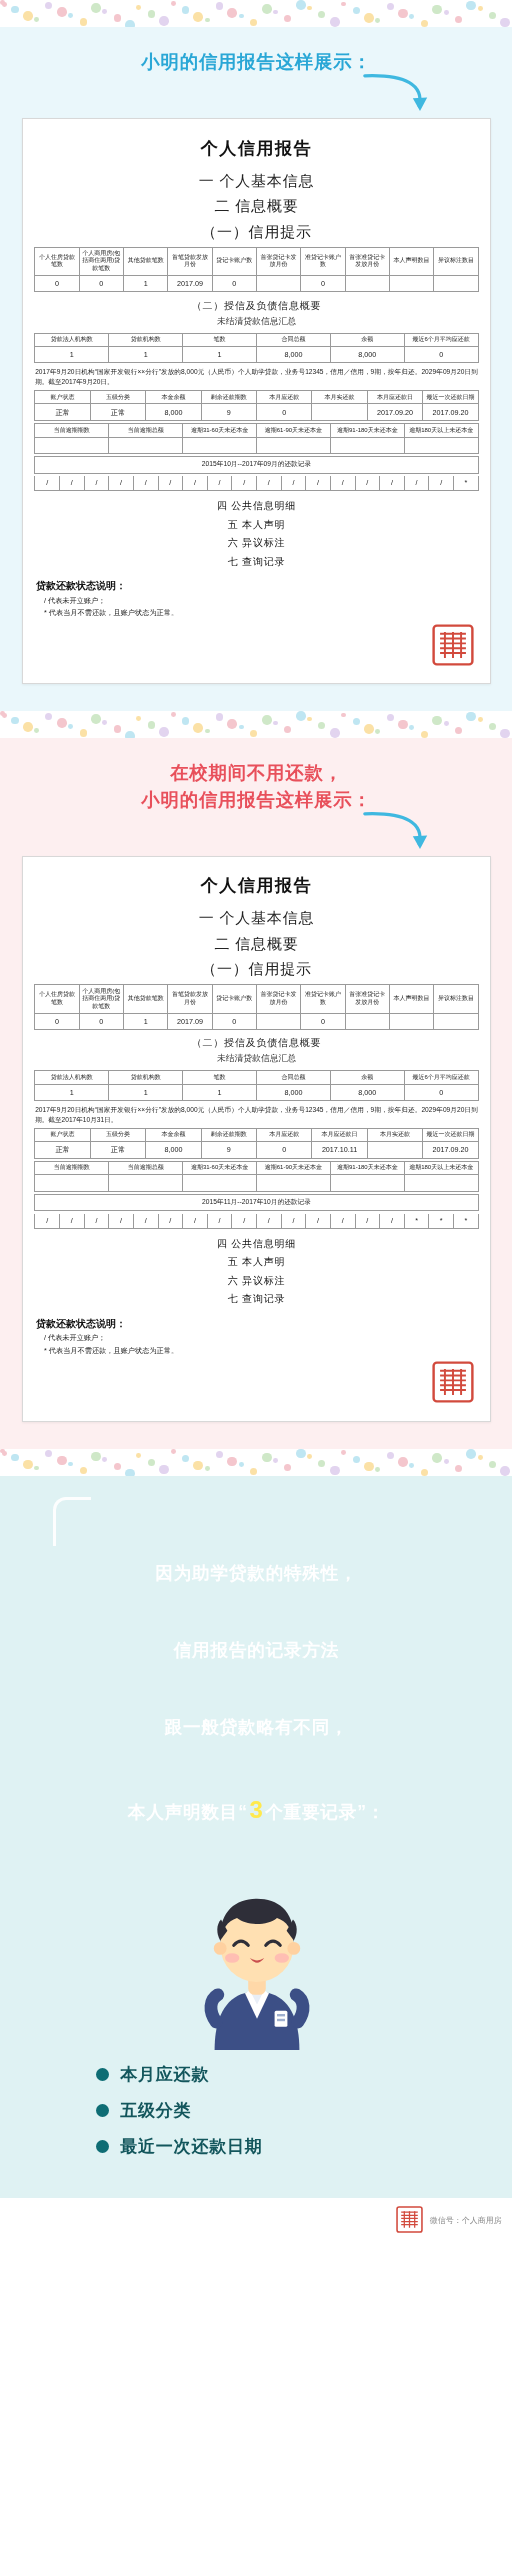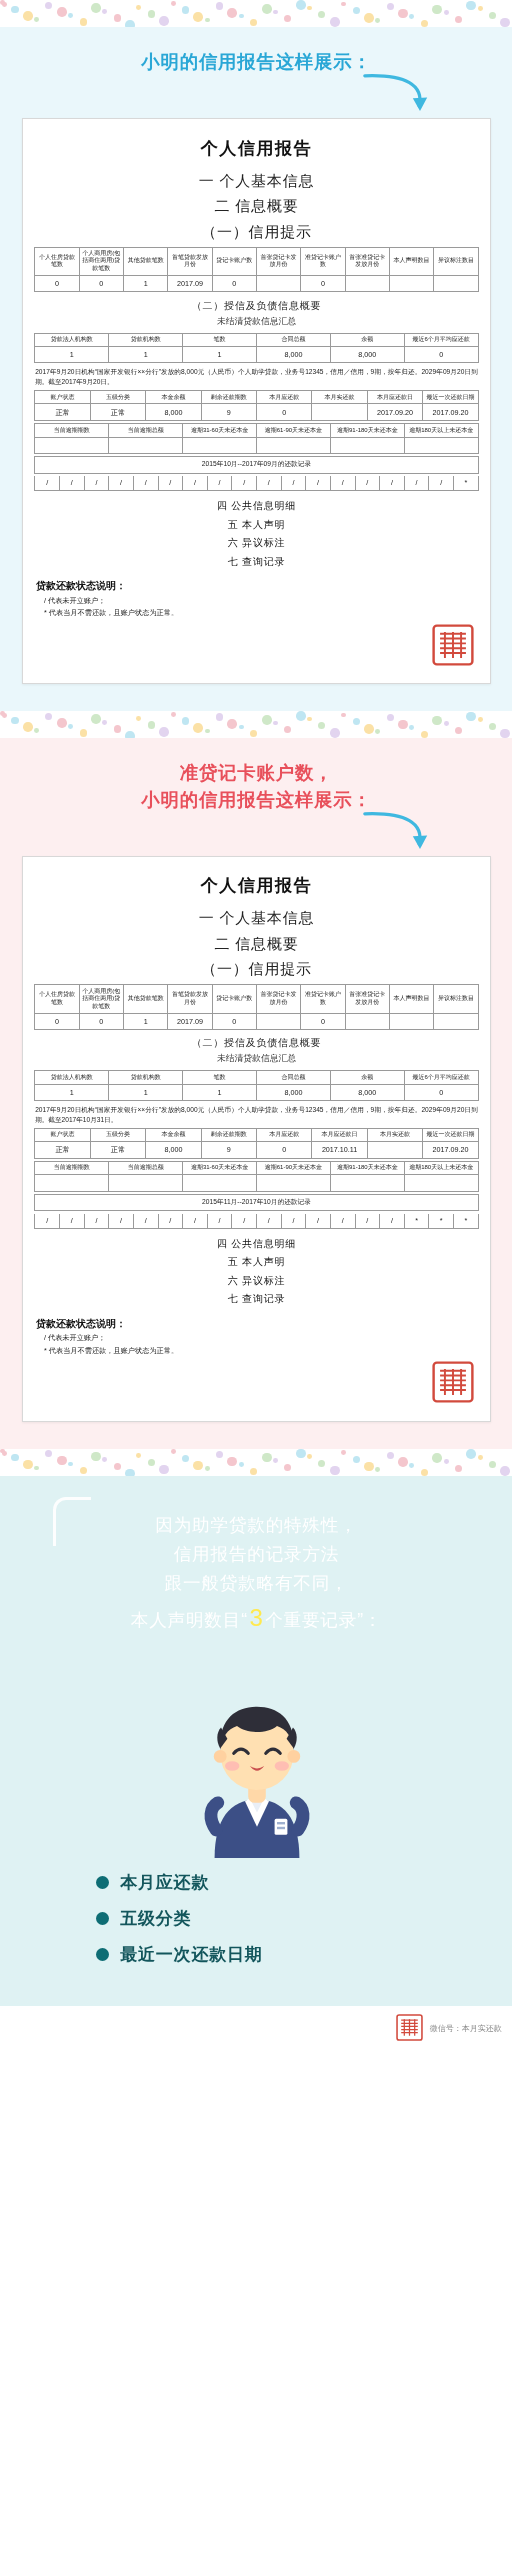--- a/index.html
+++ b/index.html
@@ -147,25 +147,26 @@
     text-align:right;
     margin-top:4.8px;
     padding-right:4.8px;
   }
   .seal svg{display:inline-block;}
 
   
   .big-quote{
     color:#ffffff;
     font-size:17.6px;
-    font-weight:normal;
+    font-weight:bold;
     line-height:1.65;
     letter-spacing:0.8px;
     text-align:center;
     padding:0 14.4px;
+    margin-top:48px;
   }
   .big-quote .num{
     color:#ffe94e;
     font-size:24px;
     padding:0 1.6px;
   }
   .quote-box{
     position:relative;
     padding:27px 8px 21px 8px;
   }
@@ -473,21 +474,21 @@
       <i style="width: 4.8px; height: 4.8px; left: 444px; top: 10.4px; background: rgb(226, 212, 239);"></i>
       <i style="width: 7.2px; height: 7.2px; left: 455px; top: 16px; background: rgb(244, 198, 205);"></i>
       <i style="width: 9.6px; height: 9.6px; left: 466px; top: 0.8px; background: rgb(191, 230, 242);"></i>
       <i style="width: 4.8px; height: 4.8px; left: 478px; top: 6.4px; background: rgb(251, 225, 166);"></i>
       <i style="width: 7.2px; height: 7.2px; left: 489px; top: 12px; background: rgb(207, 232, 200);"></i>
       <i style="width: 9.6px; height: 9.6px; left: 500px; top: 17.6px; background: rgb(226, 212, 239);"></i>
       <i style="width: 4.8px; height: 4.8px; left: 2.4px; top: 2.4px; background: rgb(244, 198, 205);"></i>
     </div>
 
   <div class="panel pink">
-    <div class="headline pink">准贷记卡账户数，</div>
+    <div class="headline pink">在校期间不用还款，</div>
     <div class="headline pink">小明的信用报告这样展示：</div>
 
     <div class="arrow-wrap">
       <svg width="72" height="48" viewBox="0 0 90 60">
         <path d="M6 6 C58 4 80 18 74 44" stroke="#3fb8e0" stroke-width="4" fill="none" stroke-linecap="round"></path>
         <path d="M66 34 L75 50 L84 33" fill="#3fb8e0"></path>
       </svg>
     </div>
 
     <div class="card">
@@ -752,17 +753,17 @@
   <div class="footer">
     <span class="fseal">
       <svg width="27" height="27" viewBox="0 0 52 52">
         <rect x="2" y="2" width="48" height="48" rx="4" fill="none" stroke="#d24a3d" stroke-width="3"></rect>
         <g stroke="#d24a3d" stroke-width="2.4" fill="none">
           <path d="M10 12h32M10 18h32M10 24h32M10 30h32M10 36h32"></path>
           <path d="M16 10v32M26 10v32M36 10v32"></path>
         </g>
       </svg>
     </span>
-    <span class="ftxt">微信号：本月实还款</span>
+    <span class="ftxt">微信号：个人商用房</span>
   </div>
 
 </div>
 
 
 </body></html>

